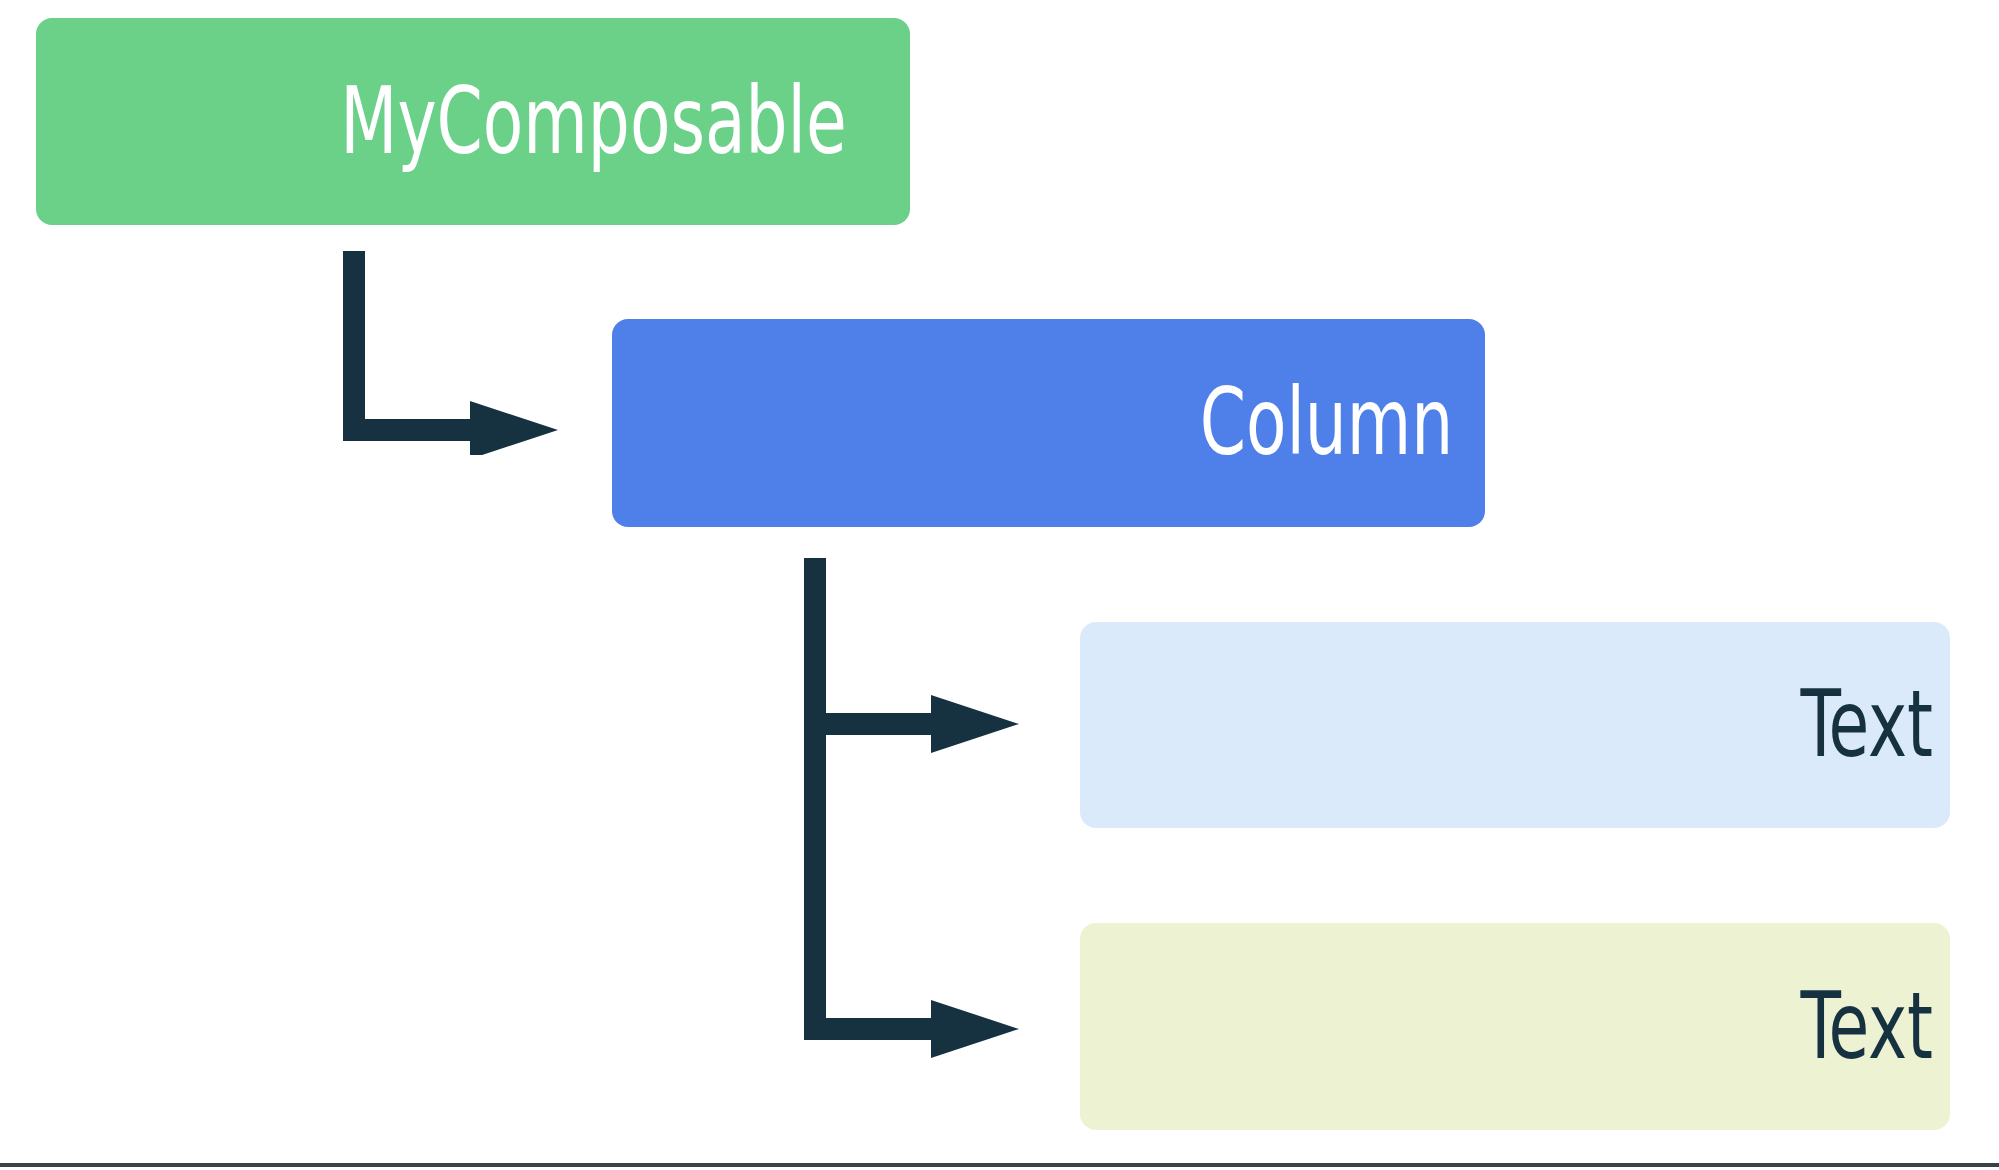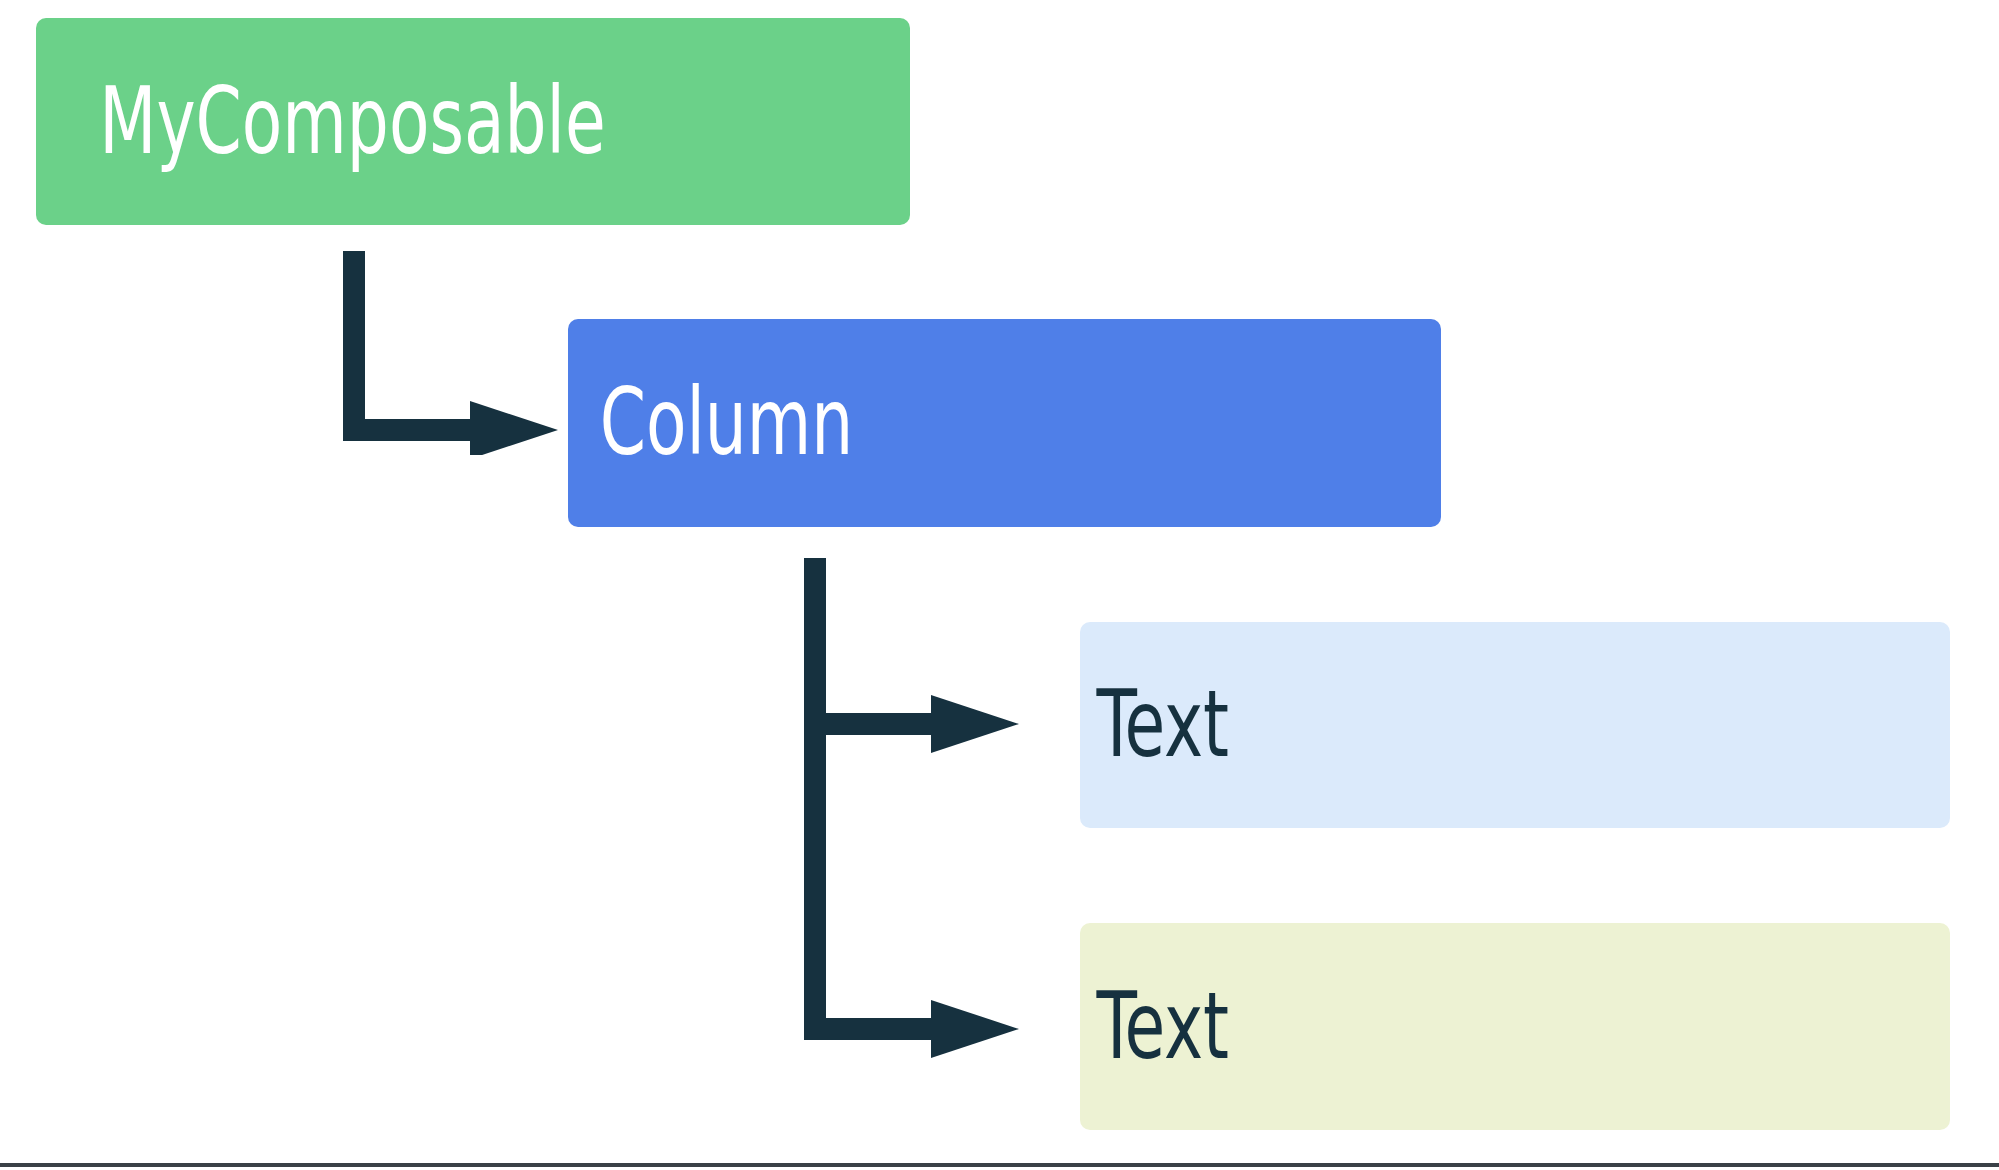--- a/index.html
+++ b/index.html
@@ -15,23 +15,23 @@
     position: relative;
     width: 1999px;
     height: 1170px;
     background: #ffffff;
     overflow: hidden;
   }
   .node {
     position: absolute;
     display: flex;
     align-items: center;
-    justify-content: flex-start;
+    justify-content: flex-end;
     box-sizing: border-box;
-    border-radius: 10px;
+    border-radius: 16px;
   }
   .node-label {
     font-family: "DejaVu Sans", "Liberation Sans", sans-serif;
     font-stretch: condensed;
     font-weight: 400;
     letter-spacing: 0px;
     white-space: nowrap;
     line-height: 1;
   }
 
@@ -44,21 +44,21 @@
     background: #6BD189;
   }
   #node-root .node-label {
     color: #ffffff;
     font-size: 92px;
     transform: scaleX(0.80);
   }
 
   
   #node-column {
-    left: 568px;
+    left: 612px;
     top: 319px;
     width: 873px;
     height: 208px;
     background: #4F7FE8;
   }
   #node-column .node-label {
     color: #ffffff;
     font-size: 92px;
     transform: scaleX(0.80);
   }

